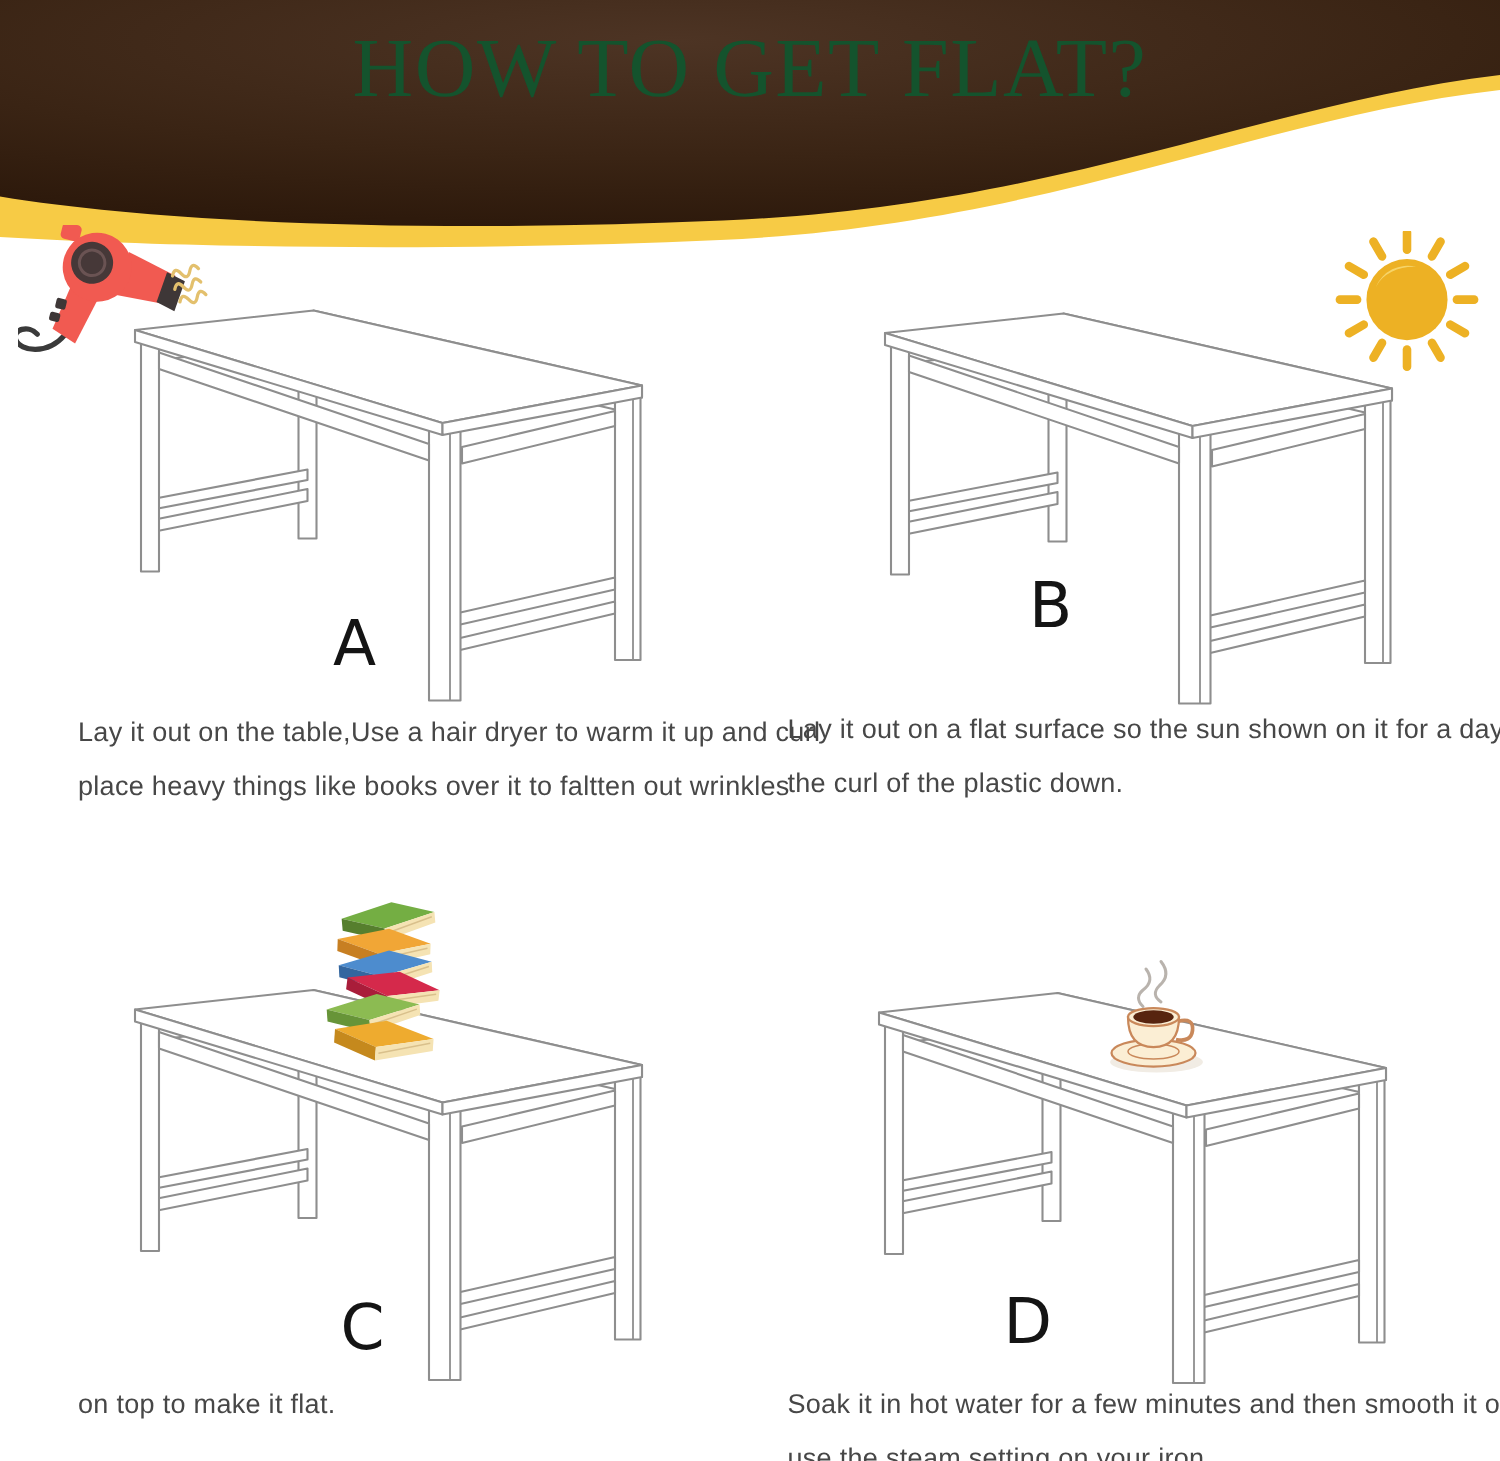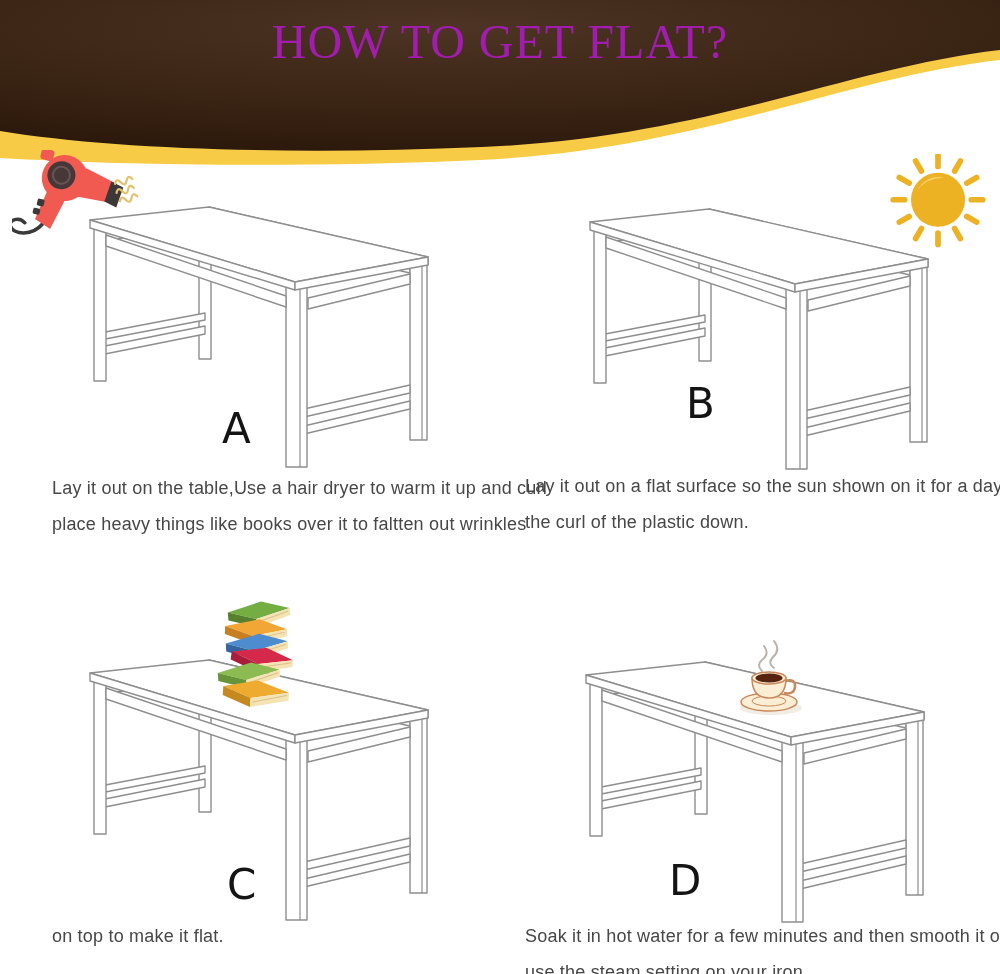--- a/index.html
+++ b/index.html
@@ -1,21 +1,21 @@
 <!DOCTYPE html>
 <html><head>
 <meta charset="utf-8">
 <style>
   html,body{margin:0;padding:0;background:#fff;}
   .page{position:relative;width:1000px;height:974px;background:#ffffff;overflow:hidden;
         font-family:"Liberation Sans",sans-serif;}
   .banner-svg{position:absolute;top:0;left:0;width:1000px;height:185px;display:block;}
   .page-title{position:absolute;top:14px;left:0;width:100%;text-align:center;
-        font-family:"Liberation Serif",serif;font-size:48px;letter-spacing:1px;
-        color:#a21caf;white-space:nowrap;}
+        font-family:"Liberation Serif",serif;font-size:56px;letter-spacing:1px;
+        color:#14532d;white-space:nowrap;}
   .tbl{position:absolute;width:420px;height:300px;}
   .tbl-a{left:58px;top:185px;}
   .tbl-b{left:558px;top:187px;}
   .tbl-c{left:58px;top:638px;}
   .tbl-d{left:554px;top:640px;}
   .letter{position:absolute;font-family:"DejaVu Sans",sans-serif;font-size:42px;
         color:#141414;line-height:1;}
   .letter-a{left:222px;top:408px;}
   .letter-b{left:686px;top:383px;}
   .letter-c{left:227px;top:864px;}

